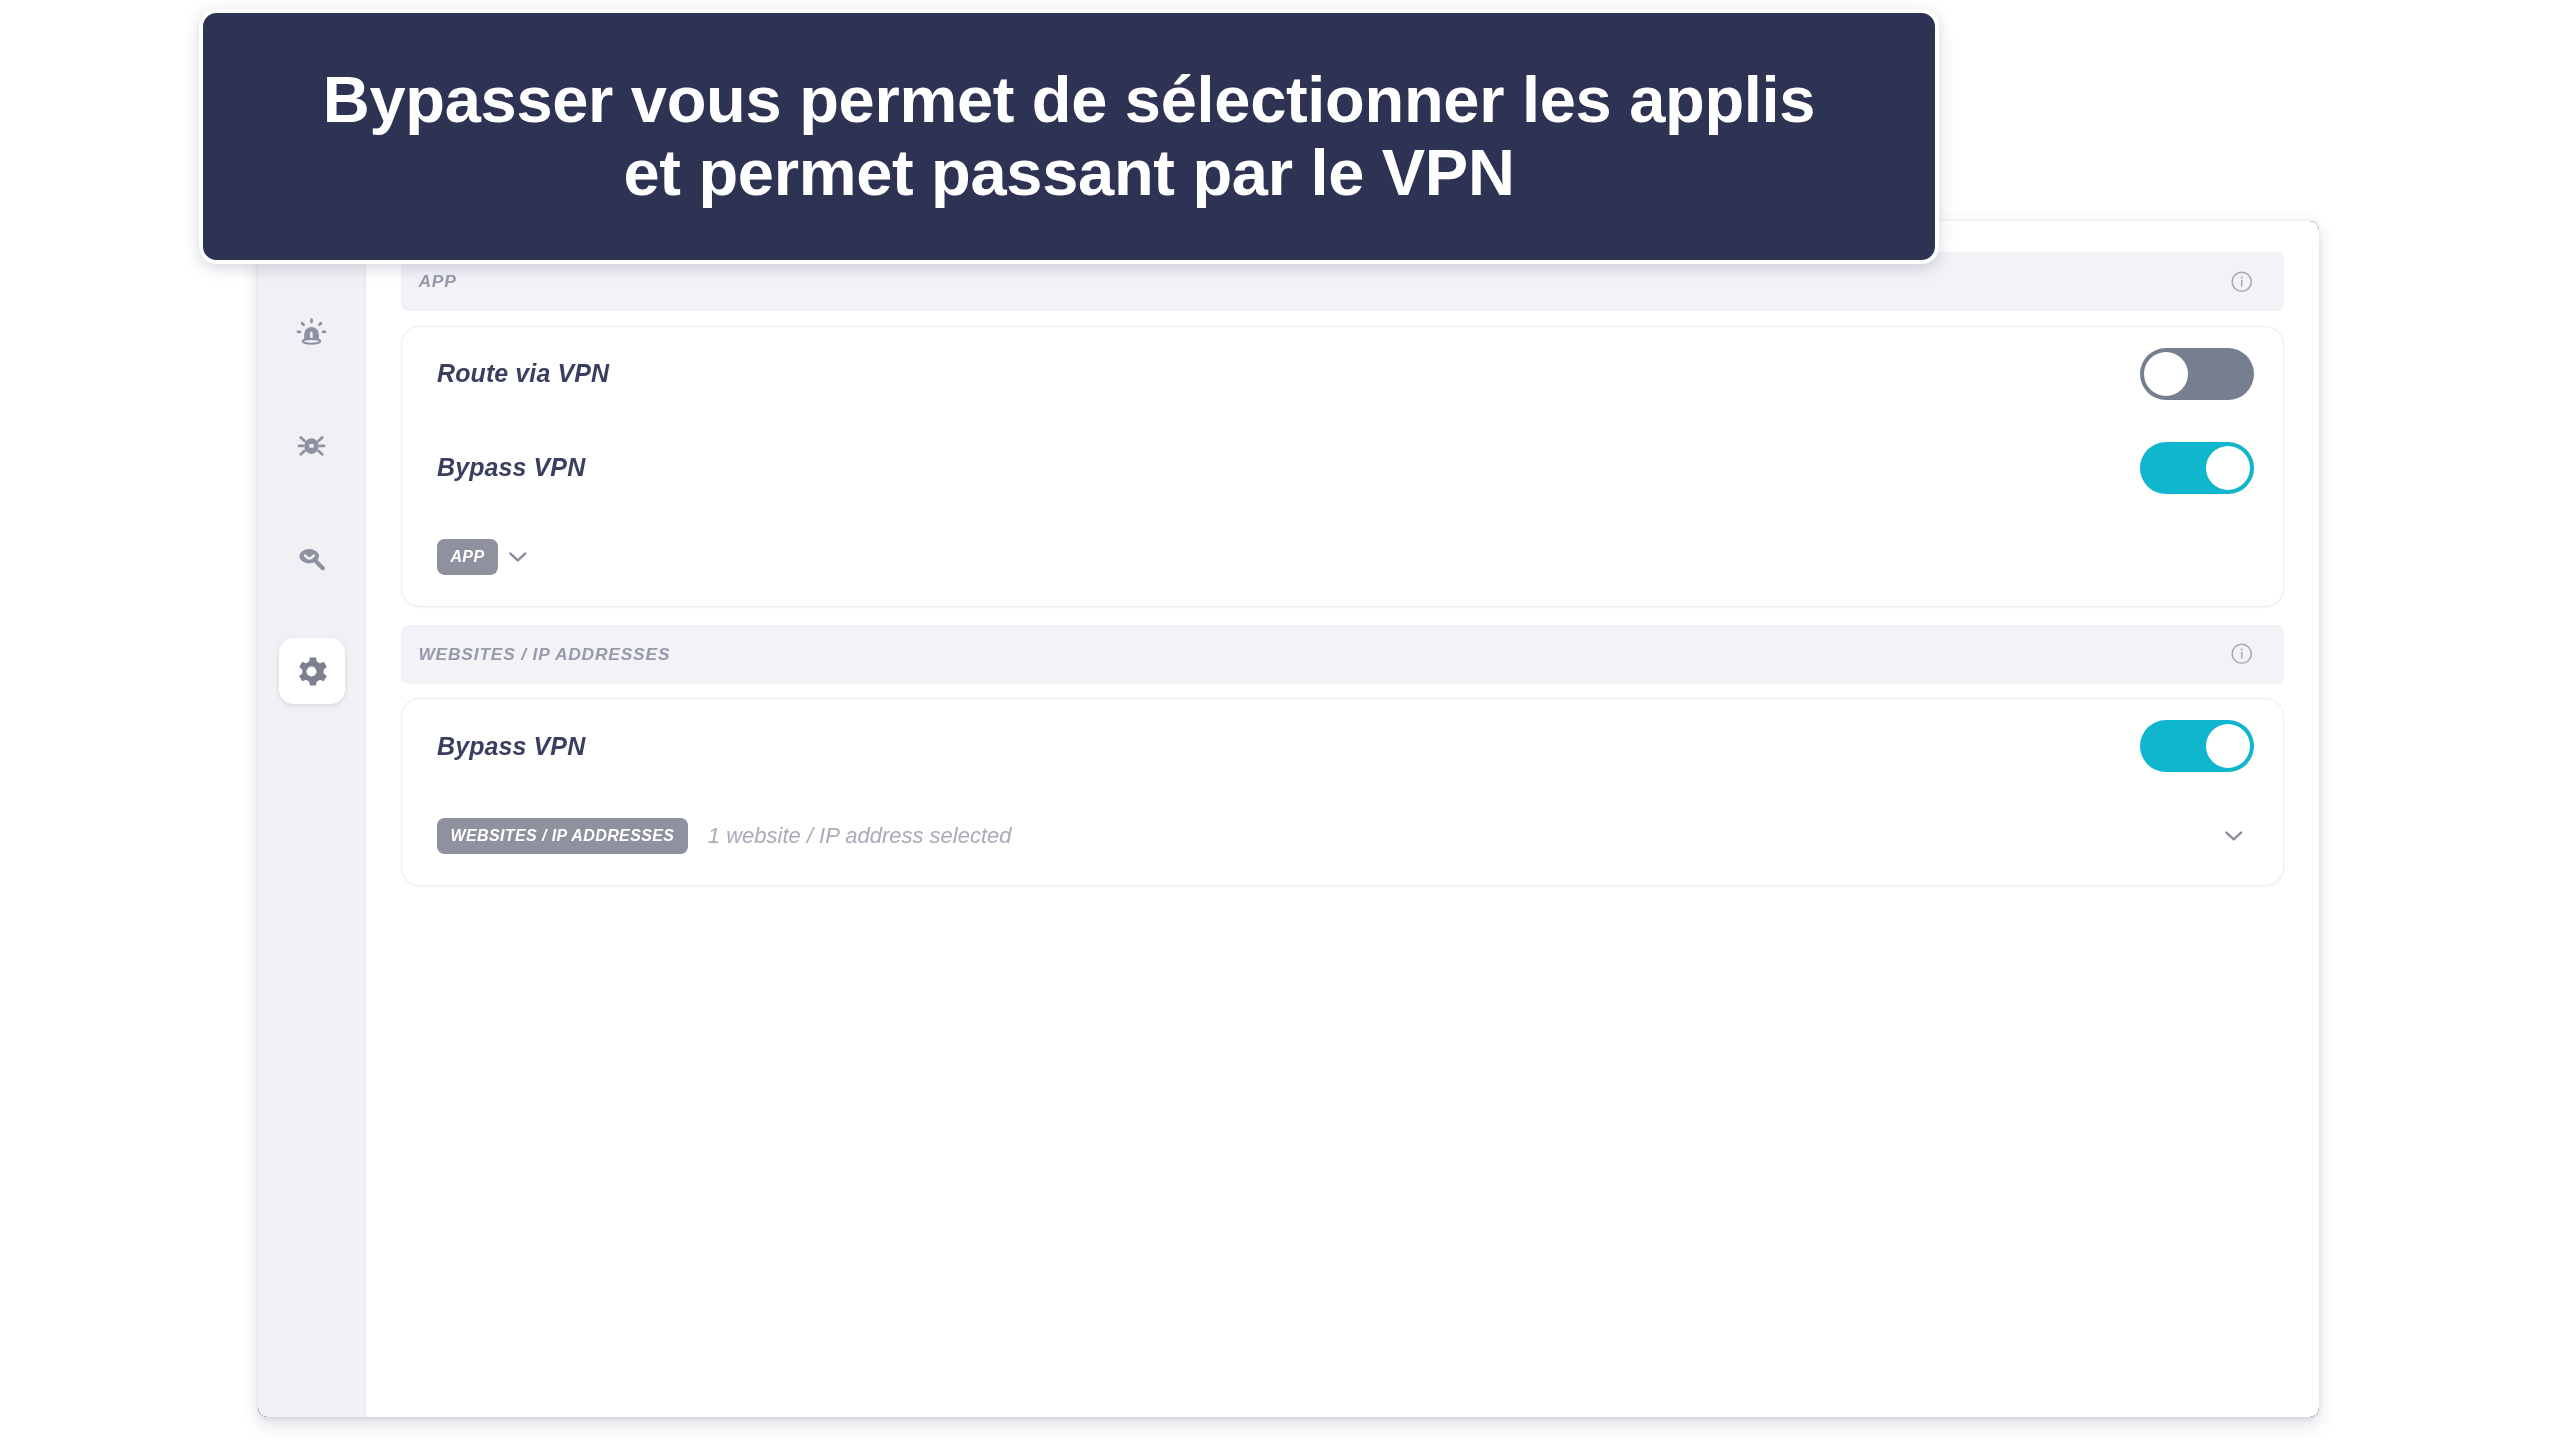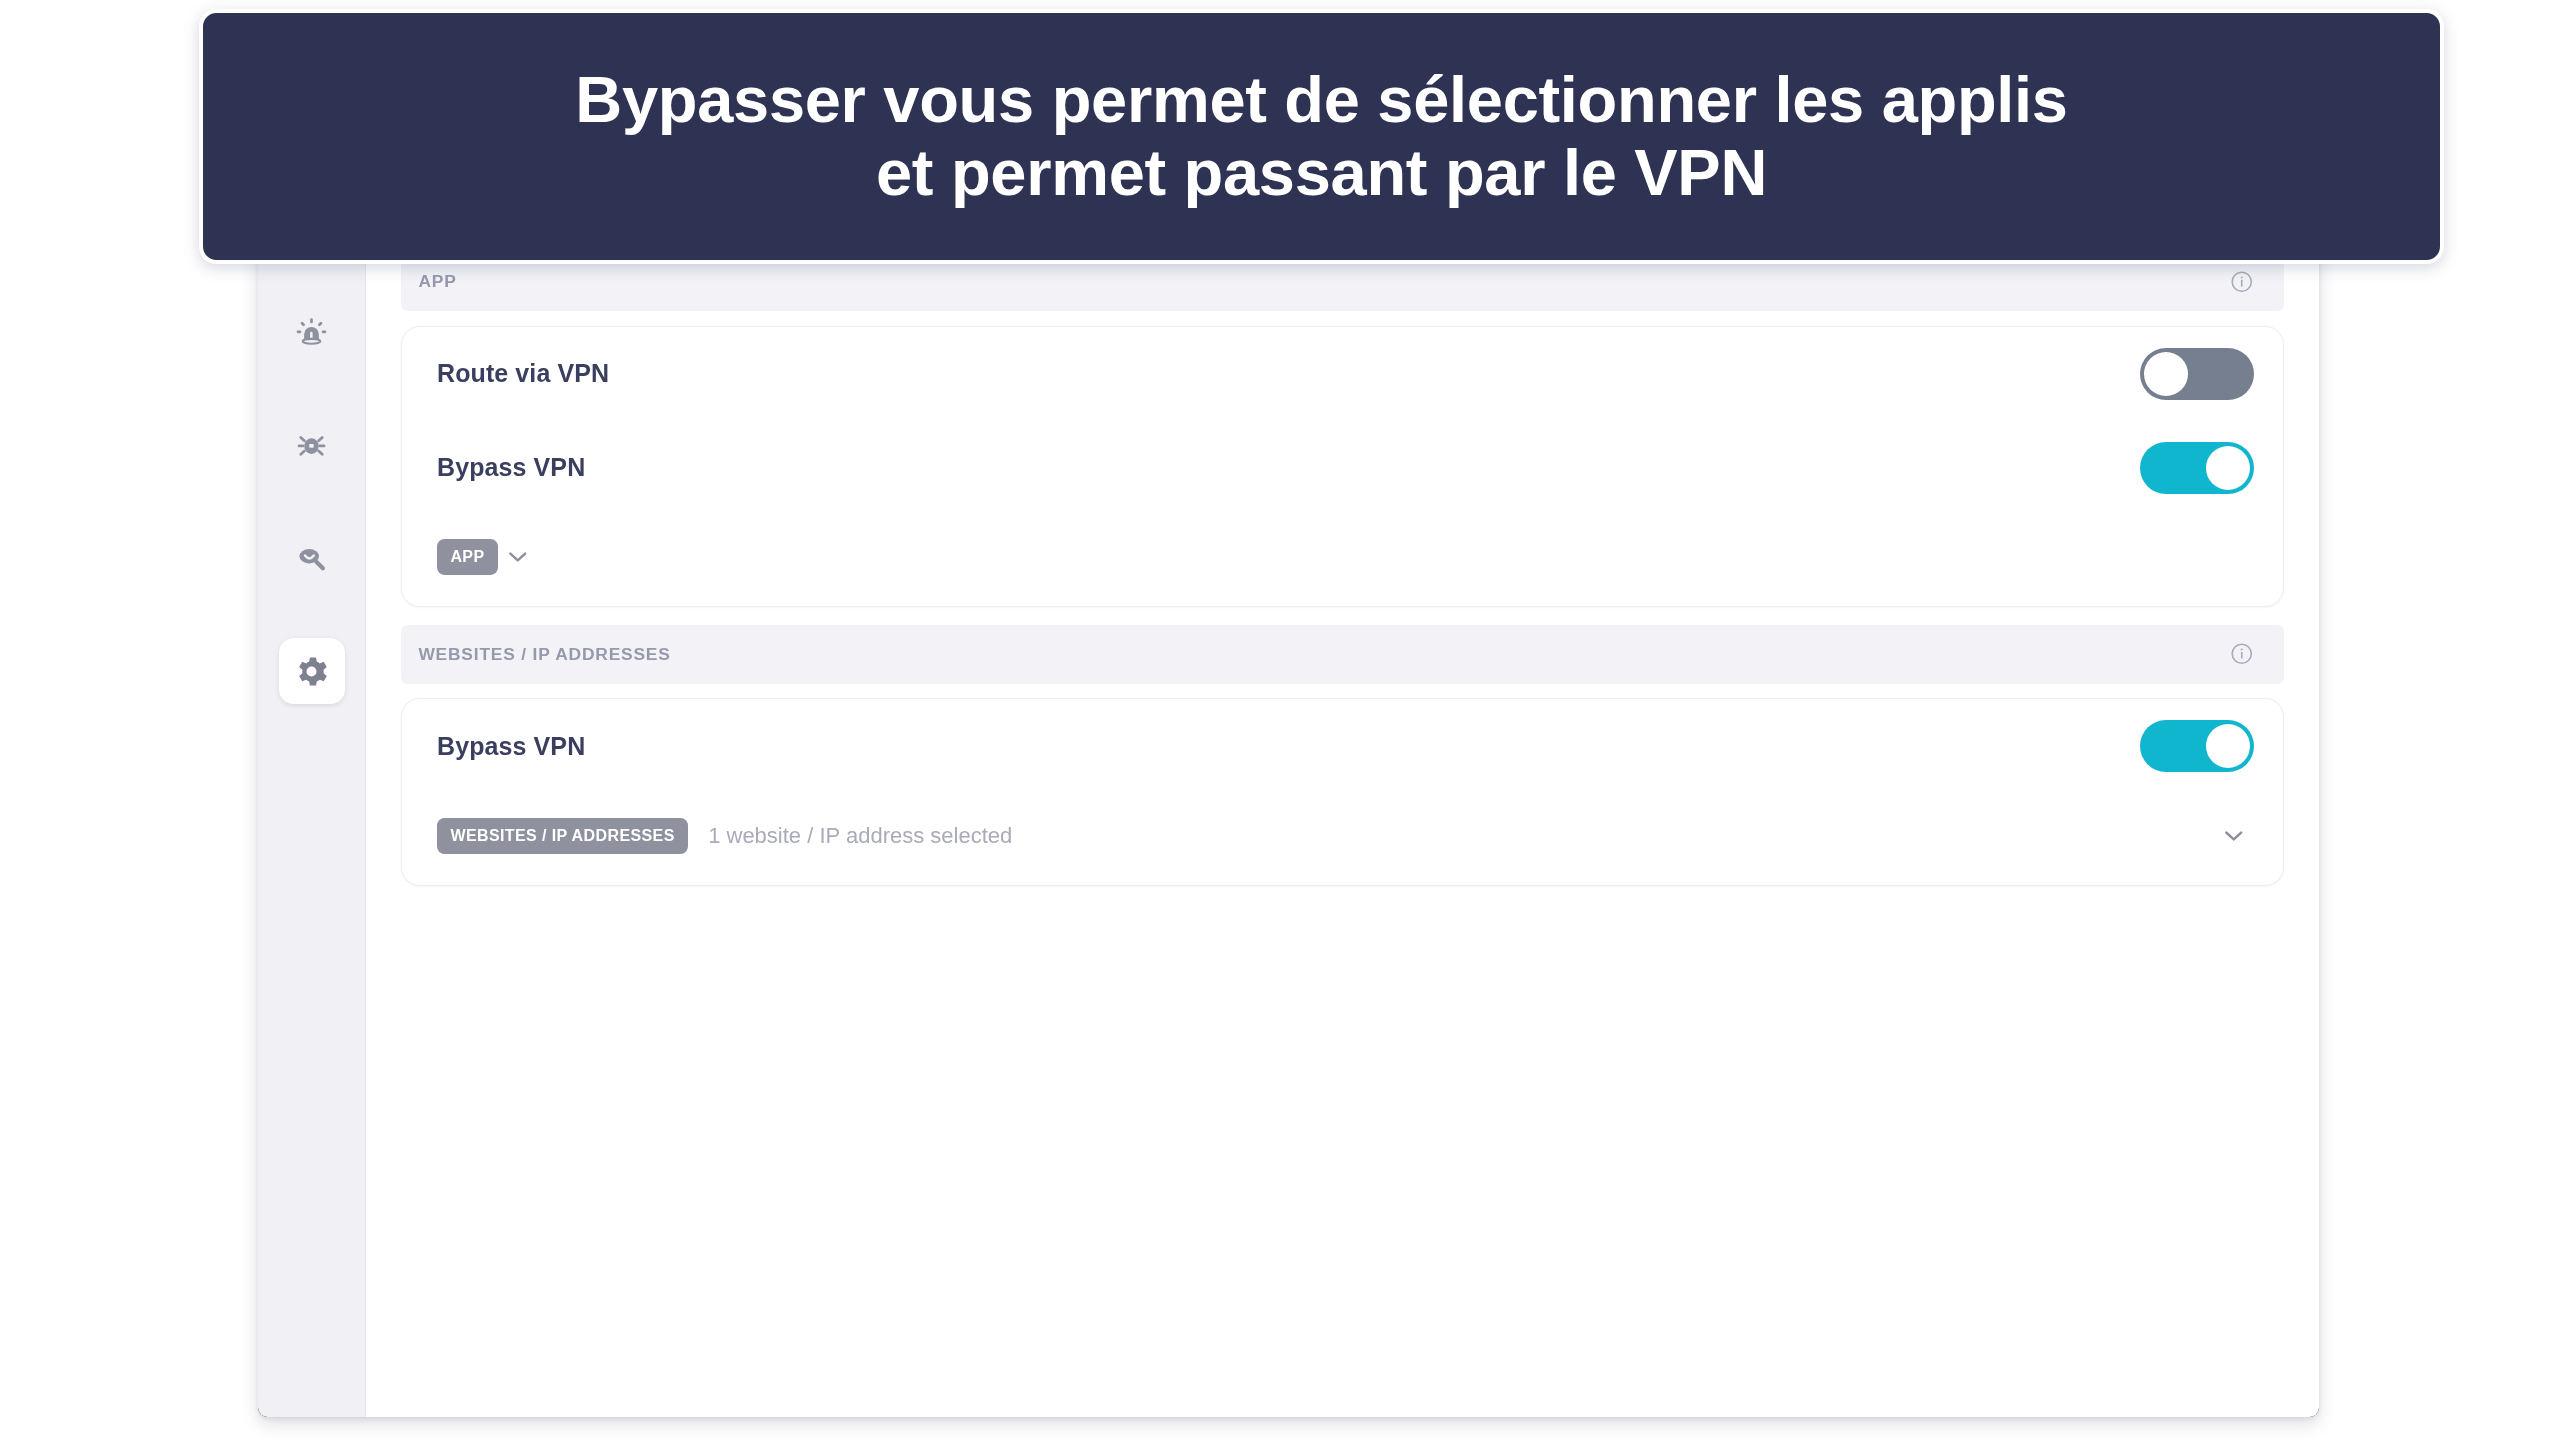--- a/index.html
+++ b/index.html
@@ -14,20 +14,21 @@
   
   #app-window{
     position:absolute;
     left:258px;top:221px;
     width:2061px;height:1196px;
     background:#000000;
     border-radius:9.4px;
     box-shadow:0 6.7px 17.4px rgba(60,64,95,.17), 0 1.3px 4px rgba(60,64,95,.10);
     display:flex;
     overflow:hidden;
+    font-style:italic;
   }
 
   
   #sidebar{
     width:108px;
     flex:0 0 108px;
     background:#f0f0f5;
     border-right:0.7px solid #e6e6ee;
     display:flex;
     flex-direction:column;
@@ -145,21 +146,21 @@
     display:flex;align-items:center;justify-content:center;
     cursor:pointer;
   }
 
   .info-icon{cursor:pointer;flex:0 0 auto;display:flex;}
 
   
   #banner{
     position:absolute;
     left:199px;top:8.7px;
-    width:2245px;height:255px;
+    width:1740px;height:255px;
     background:#2e3253;
     border:4.7px solid #ffffff;
     border-radius:17.4px;
     box-sizing:border-box;
     box-shadow:0 4px 14.8px rgba(70,74,105,.22);
     display:flex;
     flex-direction:column;
     align-items:center;
     justify-content:center;
     padding:0 24px;

